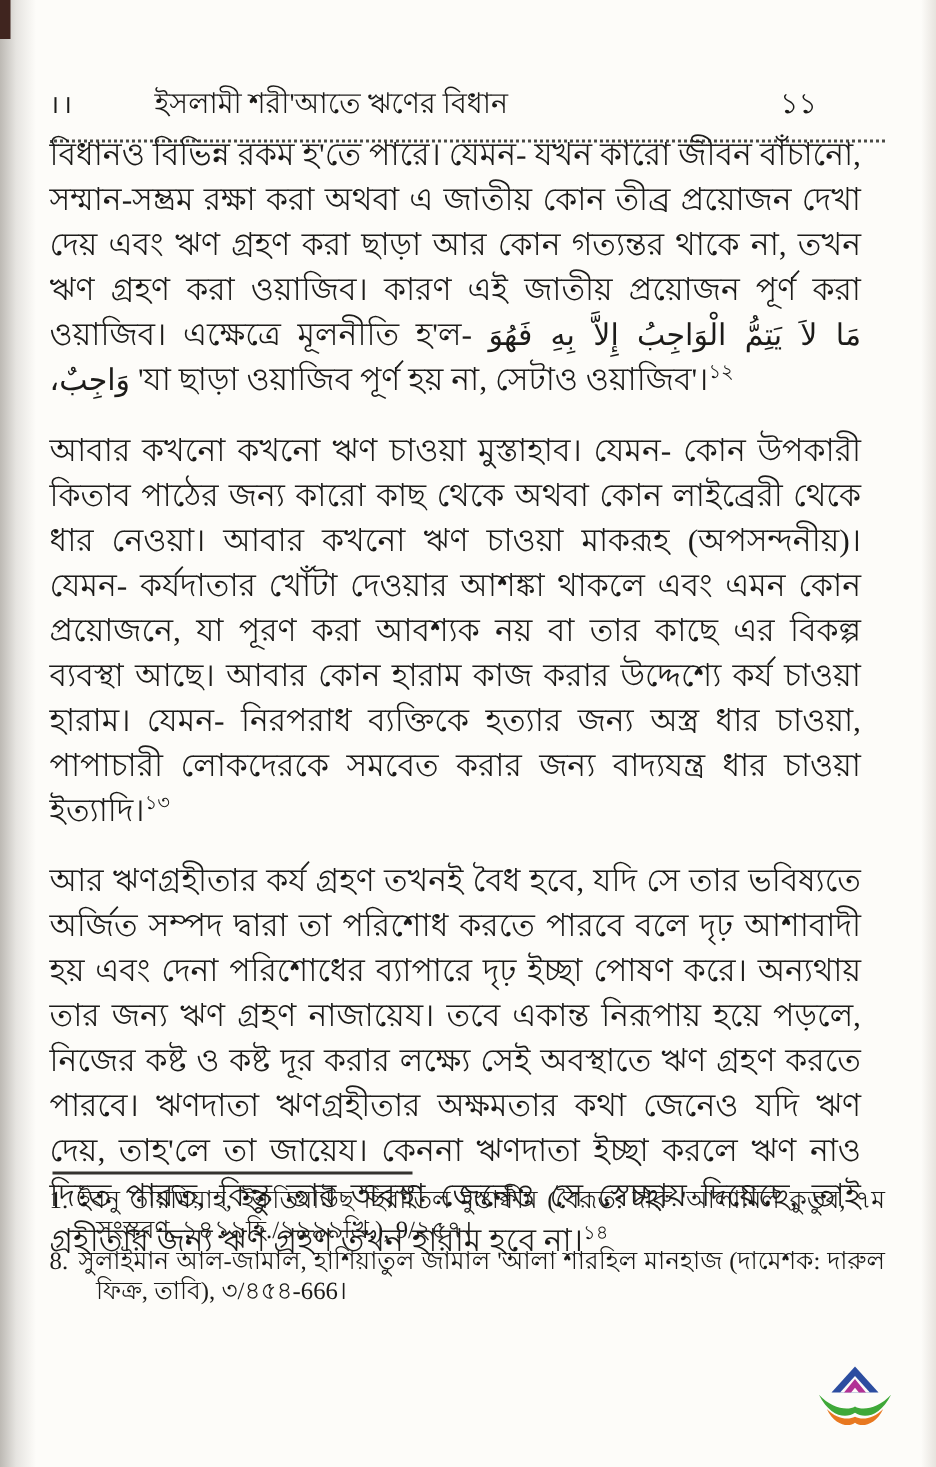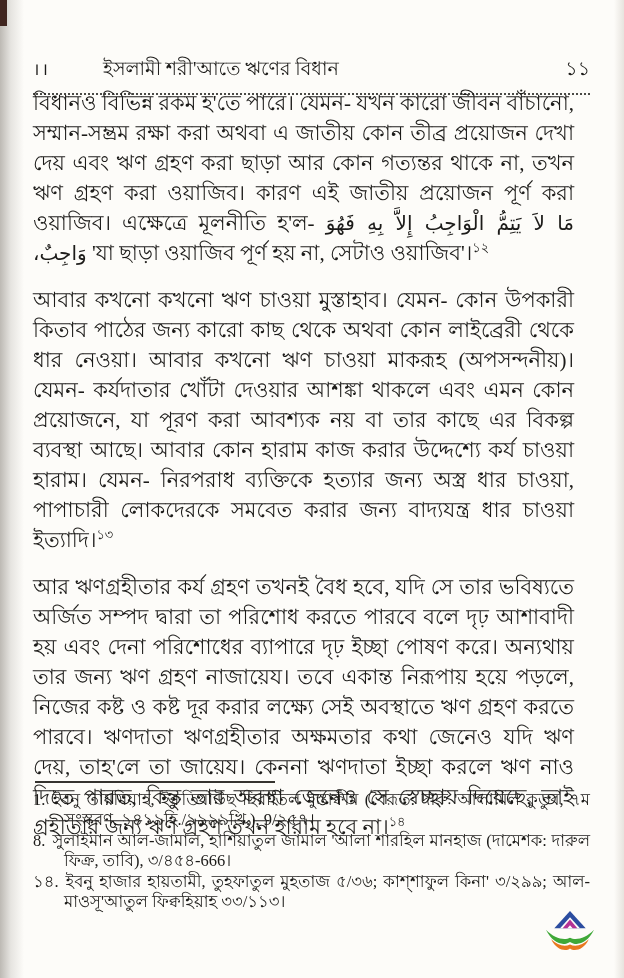--- a/index.html
+++ b/index.html
@@ -28,21 +28,21 @@
   }
   .header{
     position:absolute;top:54px;left:33px;right:34px;
     display:flex;align-items:baseline;
     font-size:19px;
     border-bottom:2px dotted #4a4a46;
     padding-bottom:7px;
   }
   .header .left-mark{width:70px;text-align:left;font-size:17px;letter-spacing:2px;}
   .header .title{flex:1;}
-  .header .page-num{width:70px;text-align:right;}
+  .header .page-num{width:70px;}
   .body-text{
     position:absolute;top:88px;left:33px;width:557px;
     font-size:21px;line-height:30px;
     text-align:justify;
   }
   .body-text p{margin:0 16px 17px 0;}
   .arabic{
     font-size:20px;
     direction:rtl;
     unicode-bidi:isolate;
@@ -98,23 +98,20 @@
 
   <div class="footnote-rule"></div>
 
   <div class="footnotes">
     <div class="footnote">
       <span class="fn-num">1.</span><span>ইবনু তায়মিয়াহ, ইক্বতিযাউছ ছিরাতিল মুস্তাক্বীম (বৈরূত: দারু 'আলামিল কুতুব, ৭ম সংস্করণ, ১৪১৯হি./১৯৯৯খ্রি.), 9/২৫৭।</span>
     </div>
     <div class="footnote">
       <span class="fn-num">8.</span><span>সুলাইমান আল-জামাল, হাশিয়াতুল জামাল 'আলা শারহিল মানহাজ (দামেশক: দারুল ফিক্র, তাবি), ৩/৪৫৪-666।</span>
     </div>
-    <div class="footnote">
-      <span class="fn-num">১৪.</span><span>ইবনু হাজার হায়তামী, তুহফাতুল মুহতাজ ৫/৩৬; কাশ্শাফুল কিনা' ৩/২৯৯; আল-মাওসূ'আতুল ফিক্বহিয়াহ ৩৩/১১৩।</span>
-    </div>
   </div>
 
   <svg class="publisher-logo" viewBox="0 0 48 44" xmlns="http://www.w3.org/2000/svg">
 
     <path d="M24 1 L39 17.5 L9 17.5 Z" fill="#2c4da0"></path>
 
     <path fill="#fdfcf9" d="M24 7 L33.5 17.5 L14.5 17.5 Z"></path>
 
     <path d="M24 9 L31 17.5 L26.5 17.5 L24 14.5 L21.5 17.5 L17 17.5 Z" fill="#b23295"></path>
 

